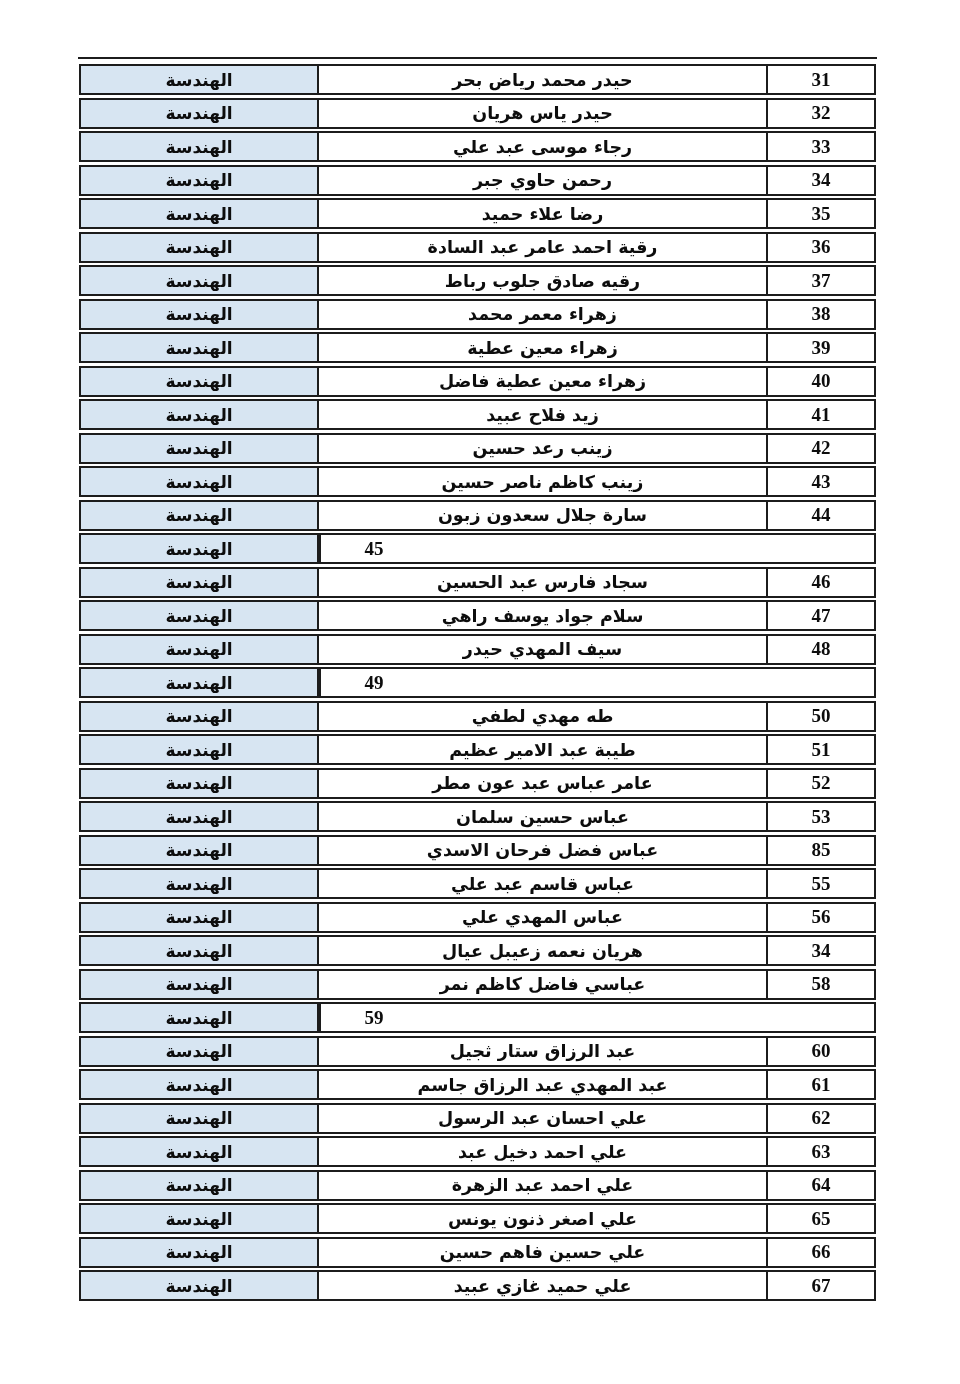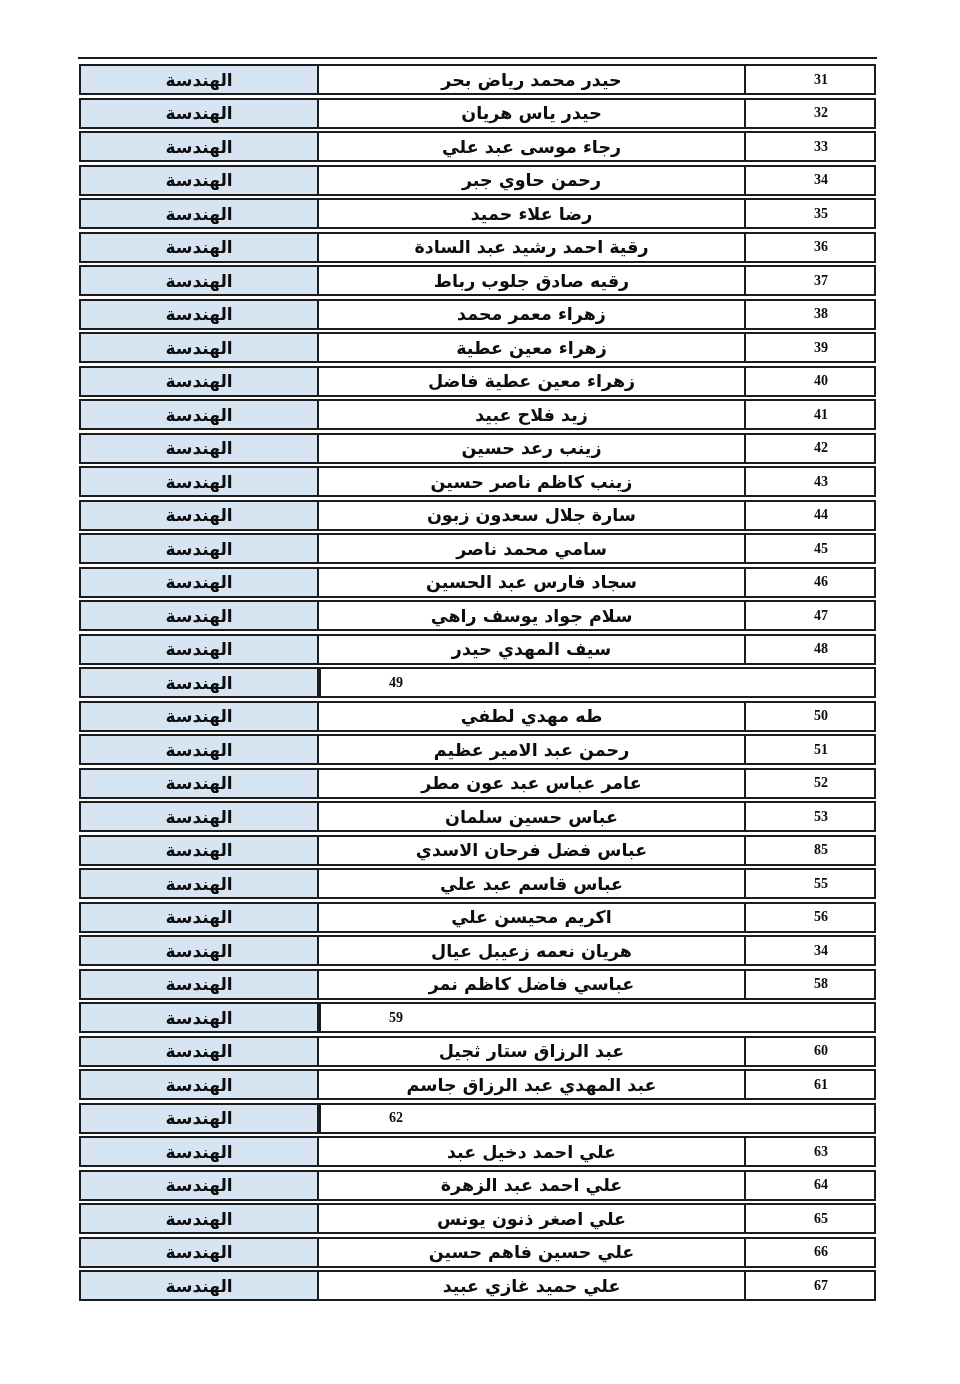--- a/index.html
+++ b/index.html
@@ -57,24 +57,23 @@
   .cell.name {
     flex: 1 1 auto;
     font-size: 17.5px;
     font-weight: 700;
     text-align: center;
   }
   .cell.num {
     flex: 0 0 106px;
     border-left: 2px solid #1c1c1c;
     font-family: "Liberation Serif", serif;
-    font-size: 14px;
+    font-size: 19px;
     font-weight: 700;
     direction: ltr;
-    padding-left: 22px;
   }
 </style>
 </head>
 <body>
 
 <div class="page">
   <div class="cut-row-border"></div>
   <div class="names-table" id="names-table">
   <div class="row">
     <div class="cell dept">الهندسة</div>
@@ -101,21 +100,21 @@
   </div>
 
   <div class="row">
     <div class="cell dept">الهندسة</div>
     <div class="cell name">رضا علاء حميد</div>
     <div class="cell num">35</div>
   </div>
 
   <div class="row">
     <div class="cell dept">الهندسة</div>
-    <div class="cell name">رقية احمد رشيد عبد السادة</div>
+    <div class="cell name">رقية احمد عامر عبد السادة</div>
     <div class="cell num">36</div>
   </div>
 
   <div class="row">
     <div class="cell dept">الهندسة</div>
     <div class="cell name">رقيه صادق جلوب رباط</div>
     <div class="cell num">37</div>
   </div>
 
   <div class="row">
@@ -155,21 +154,20 @@
   </div>
 
   <div class="row">
     <div class="cell dept">الهندسة</div>
     <div class="cell name">سارة جلال سعدون زبون</div>
     <div class="cell num">44</div>
   </div>
 
   <div class="row">
     <div class="cell dept">الهندسة</div>
-    <div class="cell name">سامي محمد ناصر</div>
     <div class="cell num">45</div>
   </div>
 
   <div class="row">
     <div class="cell dept">الهندسة</div>
     <div class="cell name">سجاد فارس عبد الحسين</div>
     <div class="cell num">46</div>
   </div>
 
   <div class="row">
@@ -190,21 +188,21 @@
   </div>
 
   <div class="row">
     <div class="cell dept">الهندسة</div>
     <div class="cell name">طه مهدي لطفي</div>
     <div class="cell num">50</div>
   </div>
 
   <div class="row">
     <div class="cell dept">الهندسة</div>
-    <div class="cell name">رحمن عبد الامير عظيم</div>
+    <div class="cell name">طيبة عبد الامير عظيم</div>
     <div class="cell num">51</div>
   </div>
 
   <div class="row">
     <div class="cell dept">الهندسة</div>
     <div class="cell name">عامر عباس عبد عون مطر</div>
     <div class="cell num">52</div>
   </div>
 
   <div class="row">
@@ -220,21 +218,21 @@
   </div>
 
   <div class="row">
     <div class="cell dept">الهندسة</div>
     <div class="cell name">عباس قاسم عبد علي</div>
     <div class="cell num">55</div>
   </div>
 
   <div class="row">
     <div class="cell dept">الهندسة</div>
-    <div class="cell name">اكريم محيسن علي</div>
+    <div class="cell name">عباس المهدي علي</div>
     <div class="cell num">56</div>
   </div>
 
   <div class="row">
     <div class="cell dept">الهندسة</div>
     <div class="cell name">هريان نعمه زعيبل عيال</div>
     <div class="cell num">34</div>
   </div>
 
   <div class="row">
@@ -255,20 +253,21 @@
   </div>
 
   <div class="row">
     <div class="cell dept">الهندسة</div>
     <div class="cell name">عبد المهدي عبد الرزاق جاسم</div>
     <div class="cell num">61</div>
   </div>
 
   <div class="row">
     <div class="cell dept">الهندسة</div>
+    <div class="cell name">علي احسان عبد الرسول</div>
     <div class="cell num">62</div>
   </div>
 
   <div class="row">
     <div class="cell dept">الهندسة</div>
     <div class="cell name">علي احمد دخيل عبد</div>
     <div class="cell num">63</div>
   </div>
 
   <div class="row">

